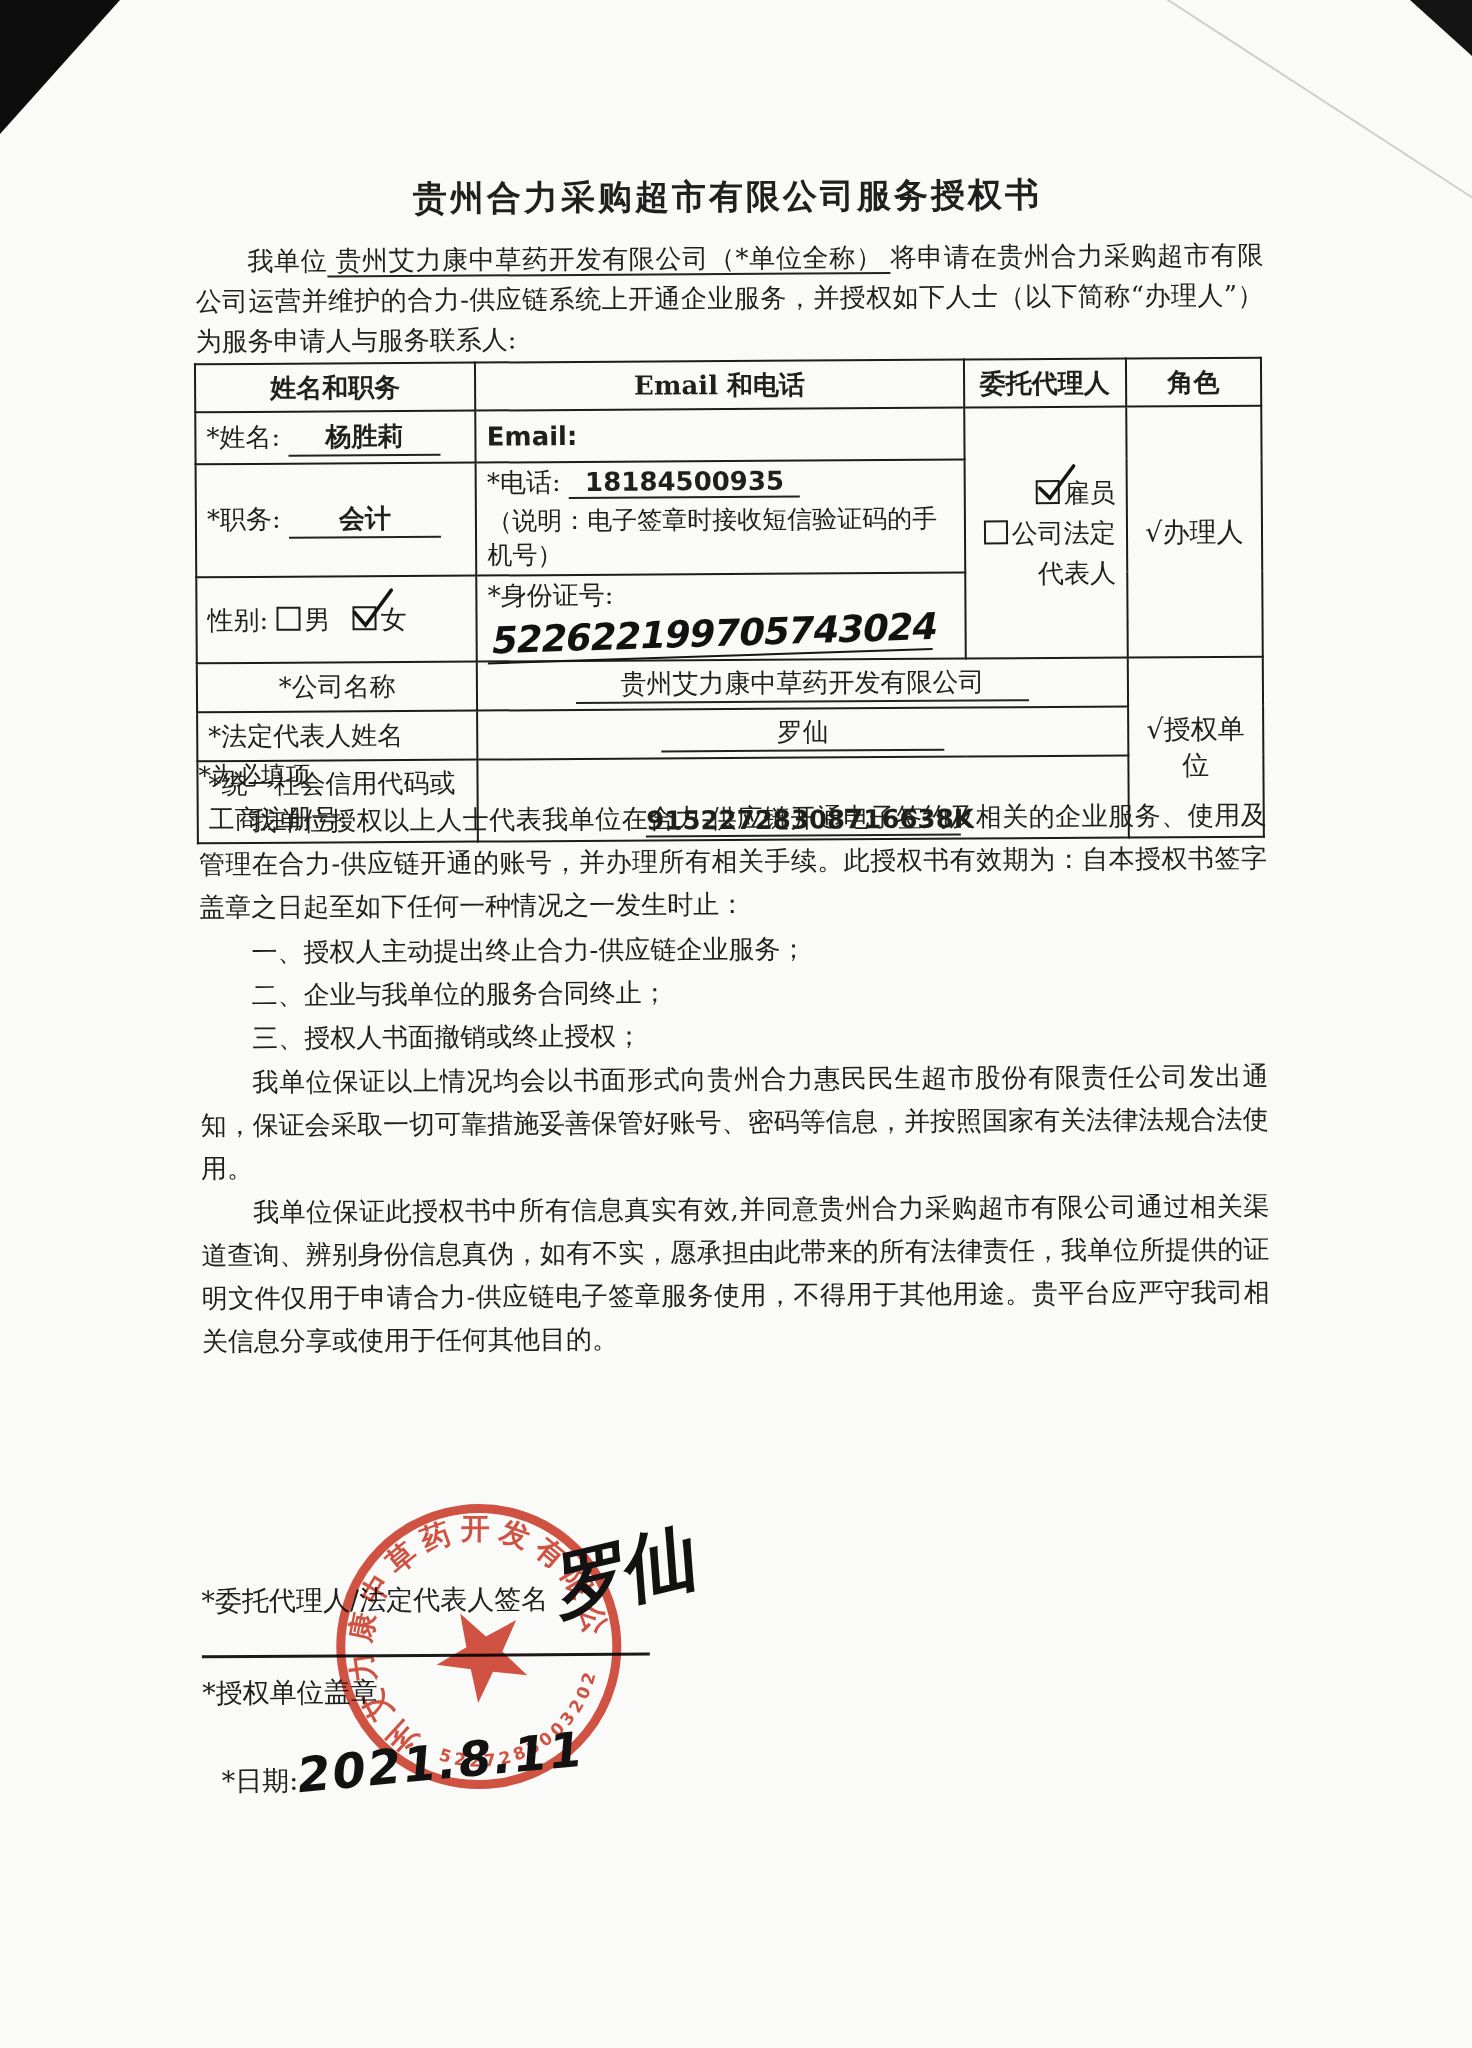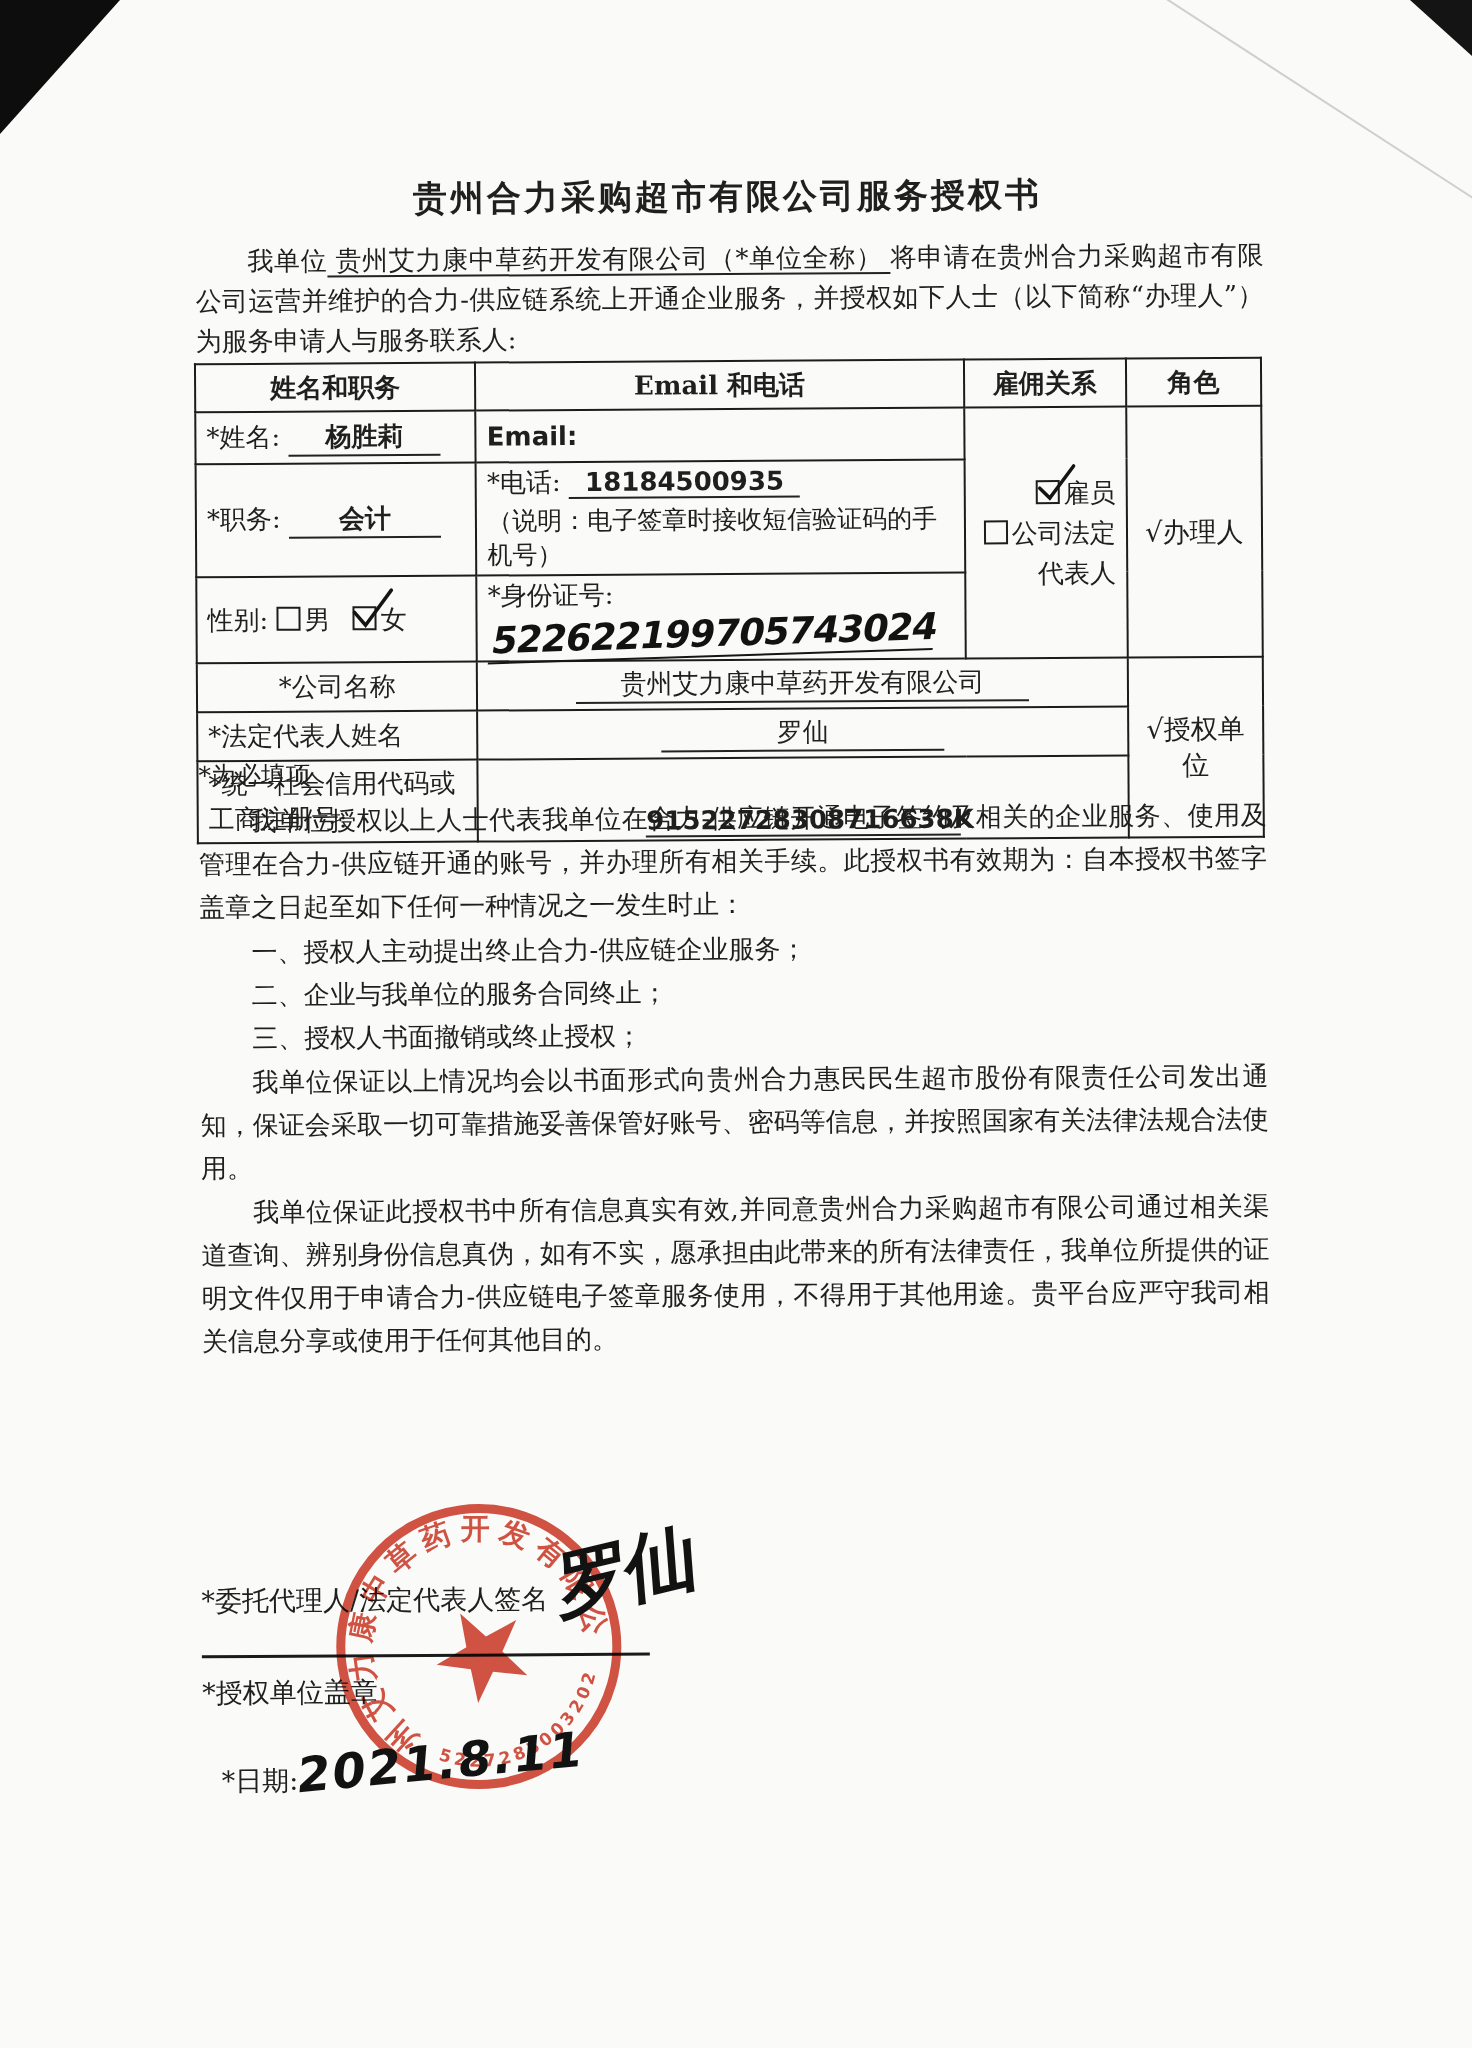--- a/index.html
+++ b/index.html
@@ -125,21 +125,21 @@
       <colgroup>
         <col style="width:26.3%">
           <col style="width:45.8%">
           <col style="width:15.2%">
           <col style="width:12.7%">
       </colgroup>
       <tbody>
           <tr>
         <th>姓名和职务</th>
         <th>Email 和电话</th>
-        <th>雇佣关系</th>
+        <th>委托代理人</th>
         <th>角色</th>
       </tr>
       <tr>
         <td style="height:46px">
           <span>*姓名:</span>
           <span class="uline">杨胜莉</span>
         </td>
         <td>
           <span class="num" style="font-weight:bold">Email:</span>
         </td>

